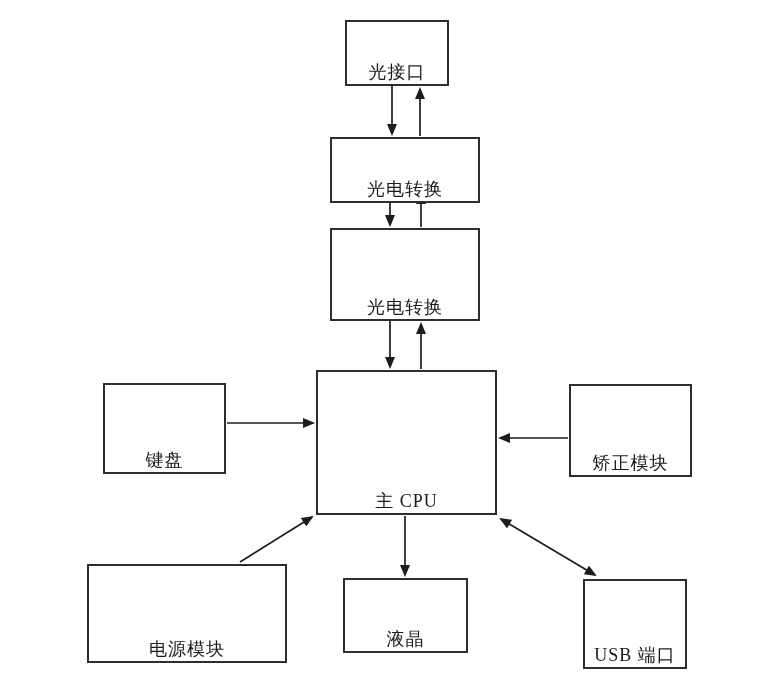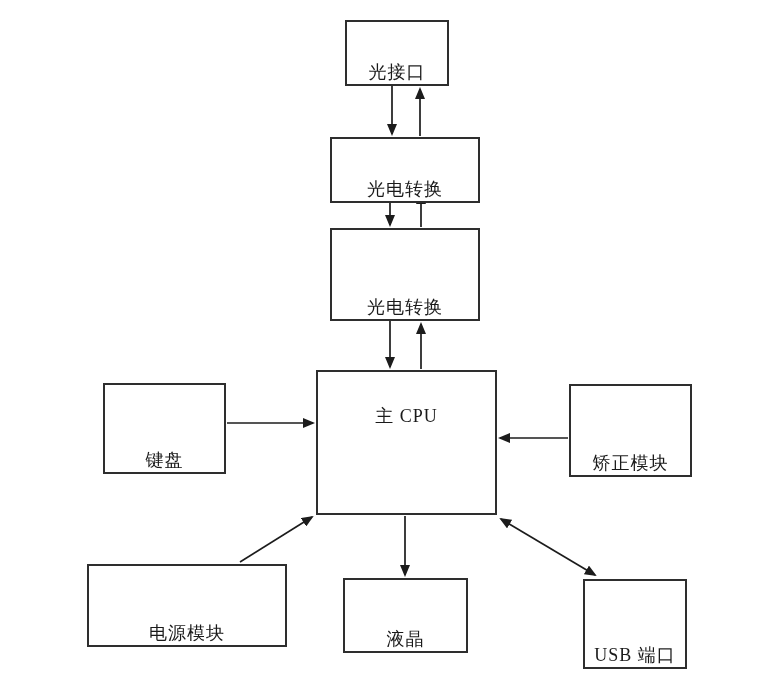--- a/index.html
+++ b/index.html
@@ -33,24 +33,24 @@
     justify-content: center;
     color: #1a1a1a;
     font-size: 18px;
     letter-spacing: 1px;
     white-space: nowrap;
   }
   .n-optical-interface      { left: 345px; top: 20px;  width: 104px; height: 66px; }
   .n-photoelectric          { left: 330px; top: 137px; width: 150px; height: 66px; }
   .n-optical-attenuation    { left: 330px; top: 228px; width: 150px; height: 93px; }
   .n-main-cpu               { left: 316px; top: 370px; width: 181px; height: 145px;
-                              align-items: flex-start; padding-top: 32px; }
+                              align-items: flex-end; padding-top: 32px; }
   .n-keyboard               { left: 103px; top: 383px; width: 123px; height: 91px; }
   .n-correction-module      { left: 569px; top: 384px; width: 123px; height: 93px; }
-  .n-power-module           { left: 87px;  top: 564px; width: 200px; height: 83px; }
+  .n-power-module           { left: 87px;  top: 564px; width: 200px; height: 99px; }
   .n-lcd                    { left: 343px; top: 578px; width: 125px; height: 75px; }
   .n-usb-port               { left: 583px; top: 579px; width: 104px; height: 90px; }
 </style>
 </head>
 <body>
 
 <div class="canvas">
 
   <svg class="edges" viewBox="0 0 758 688" xmlns="http://www.w3.org/2000/svg">
     <defs>

